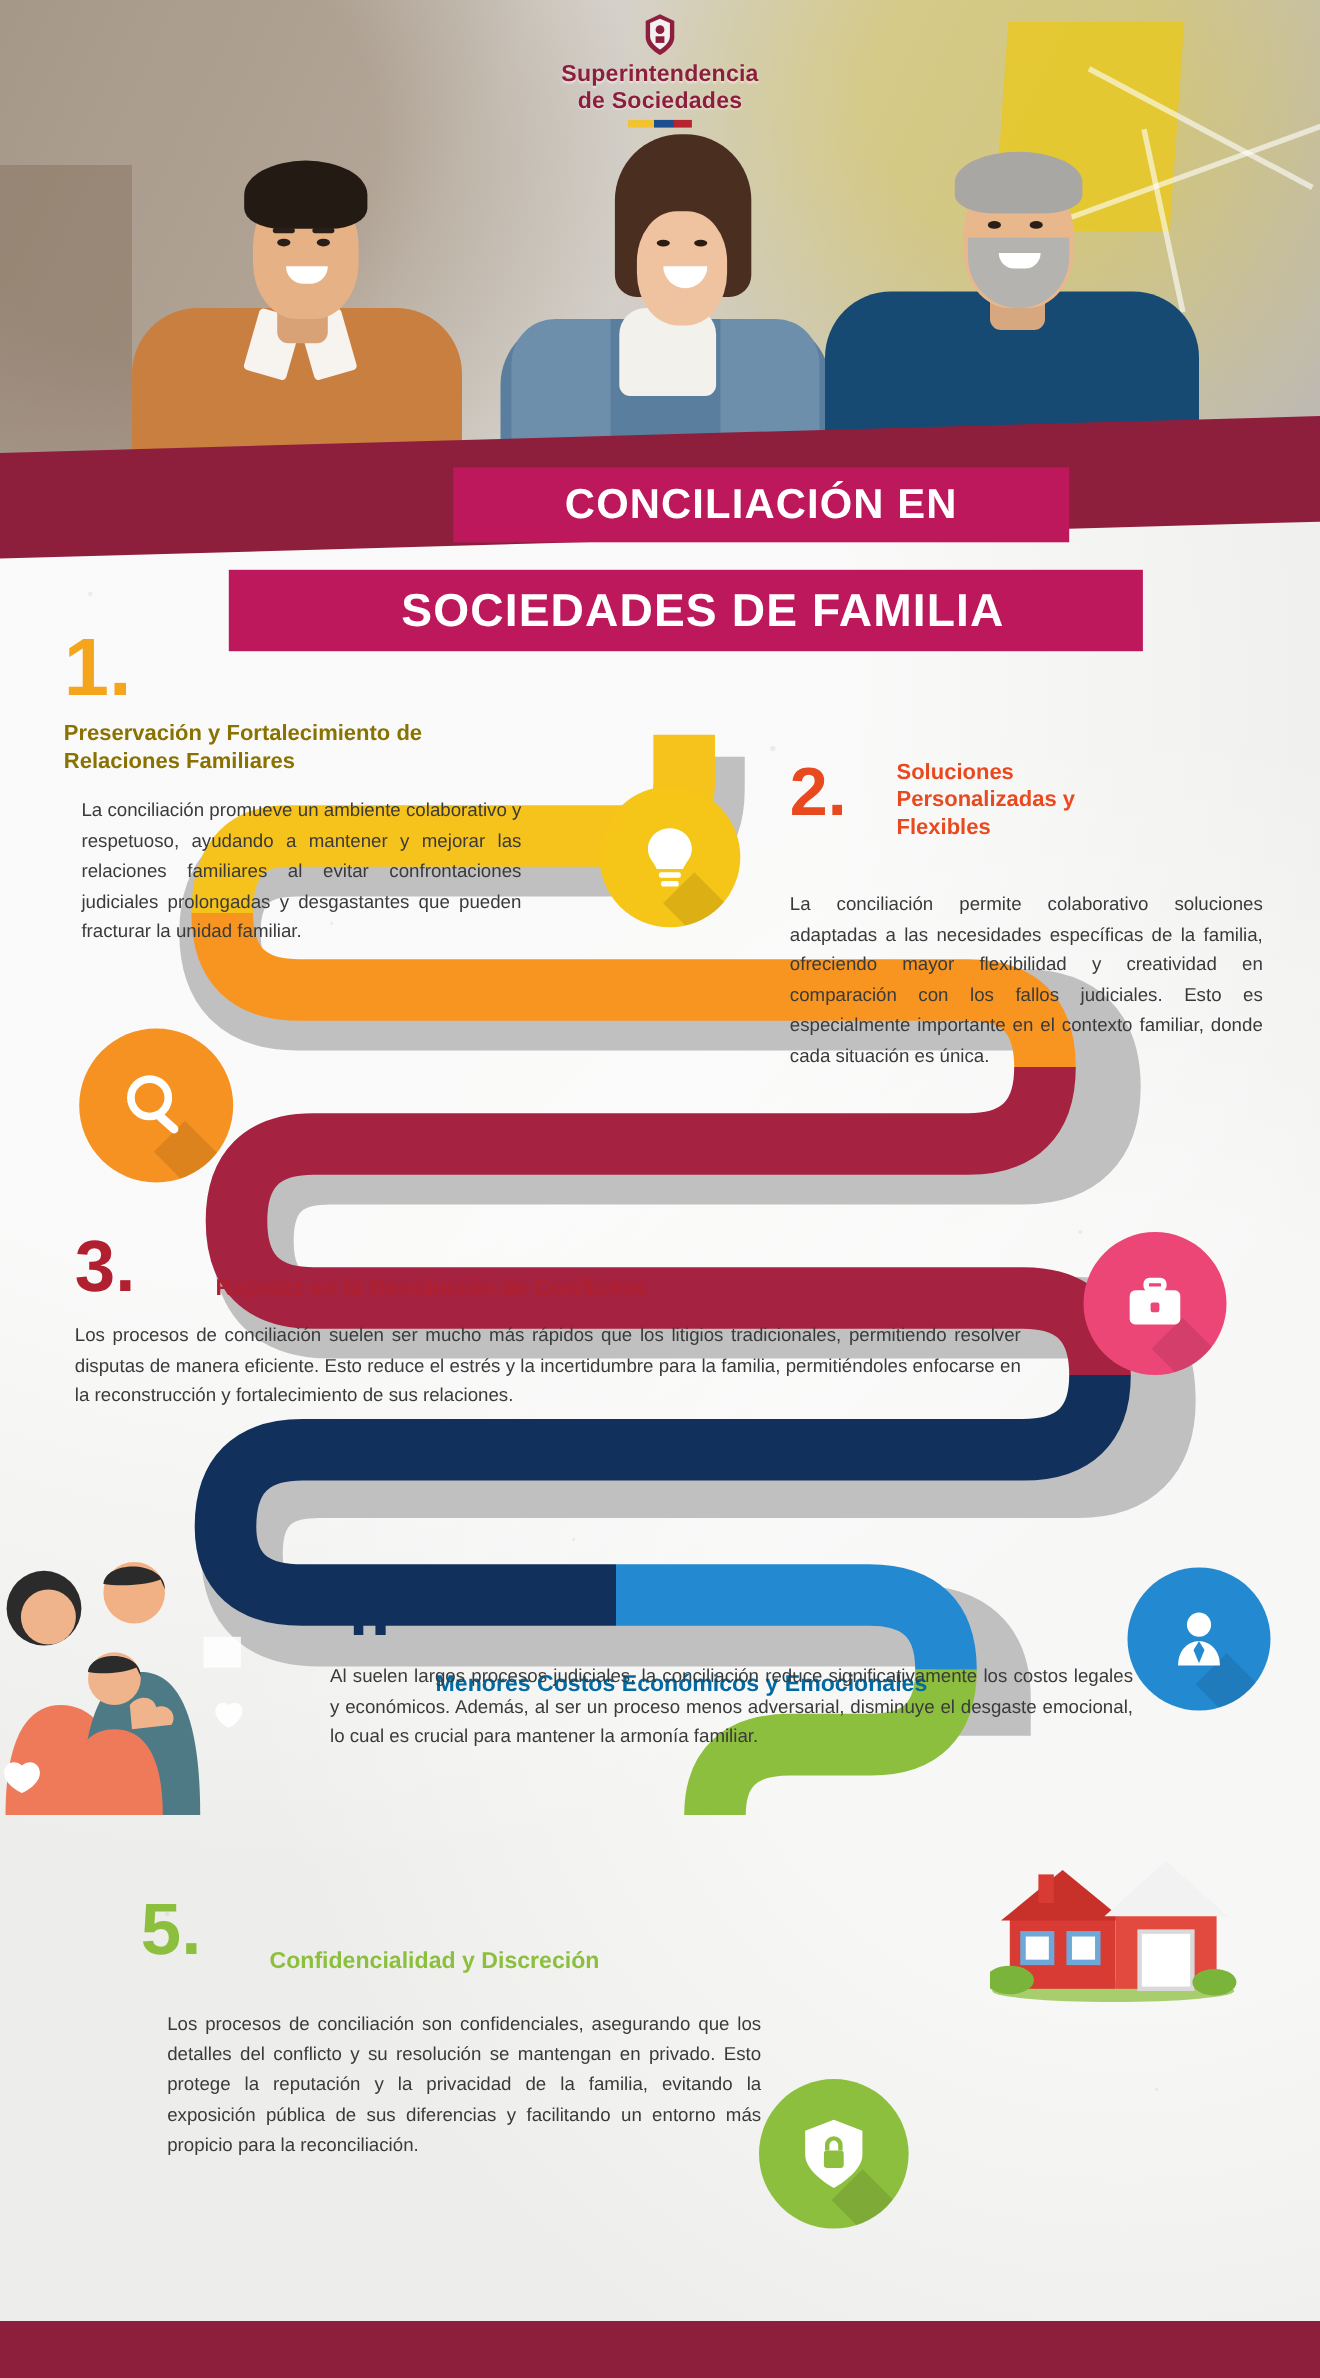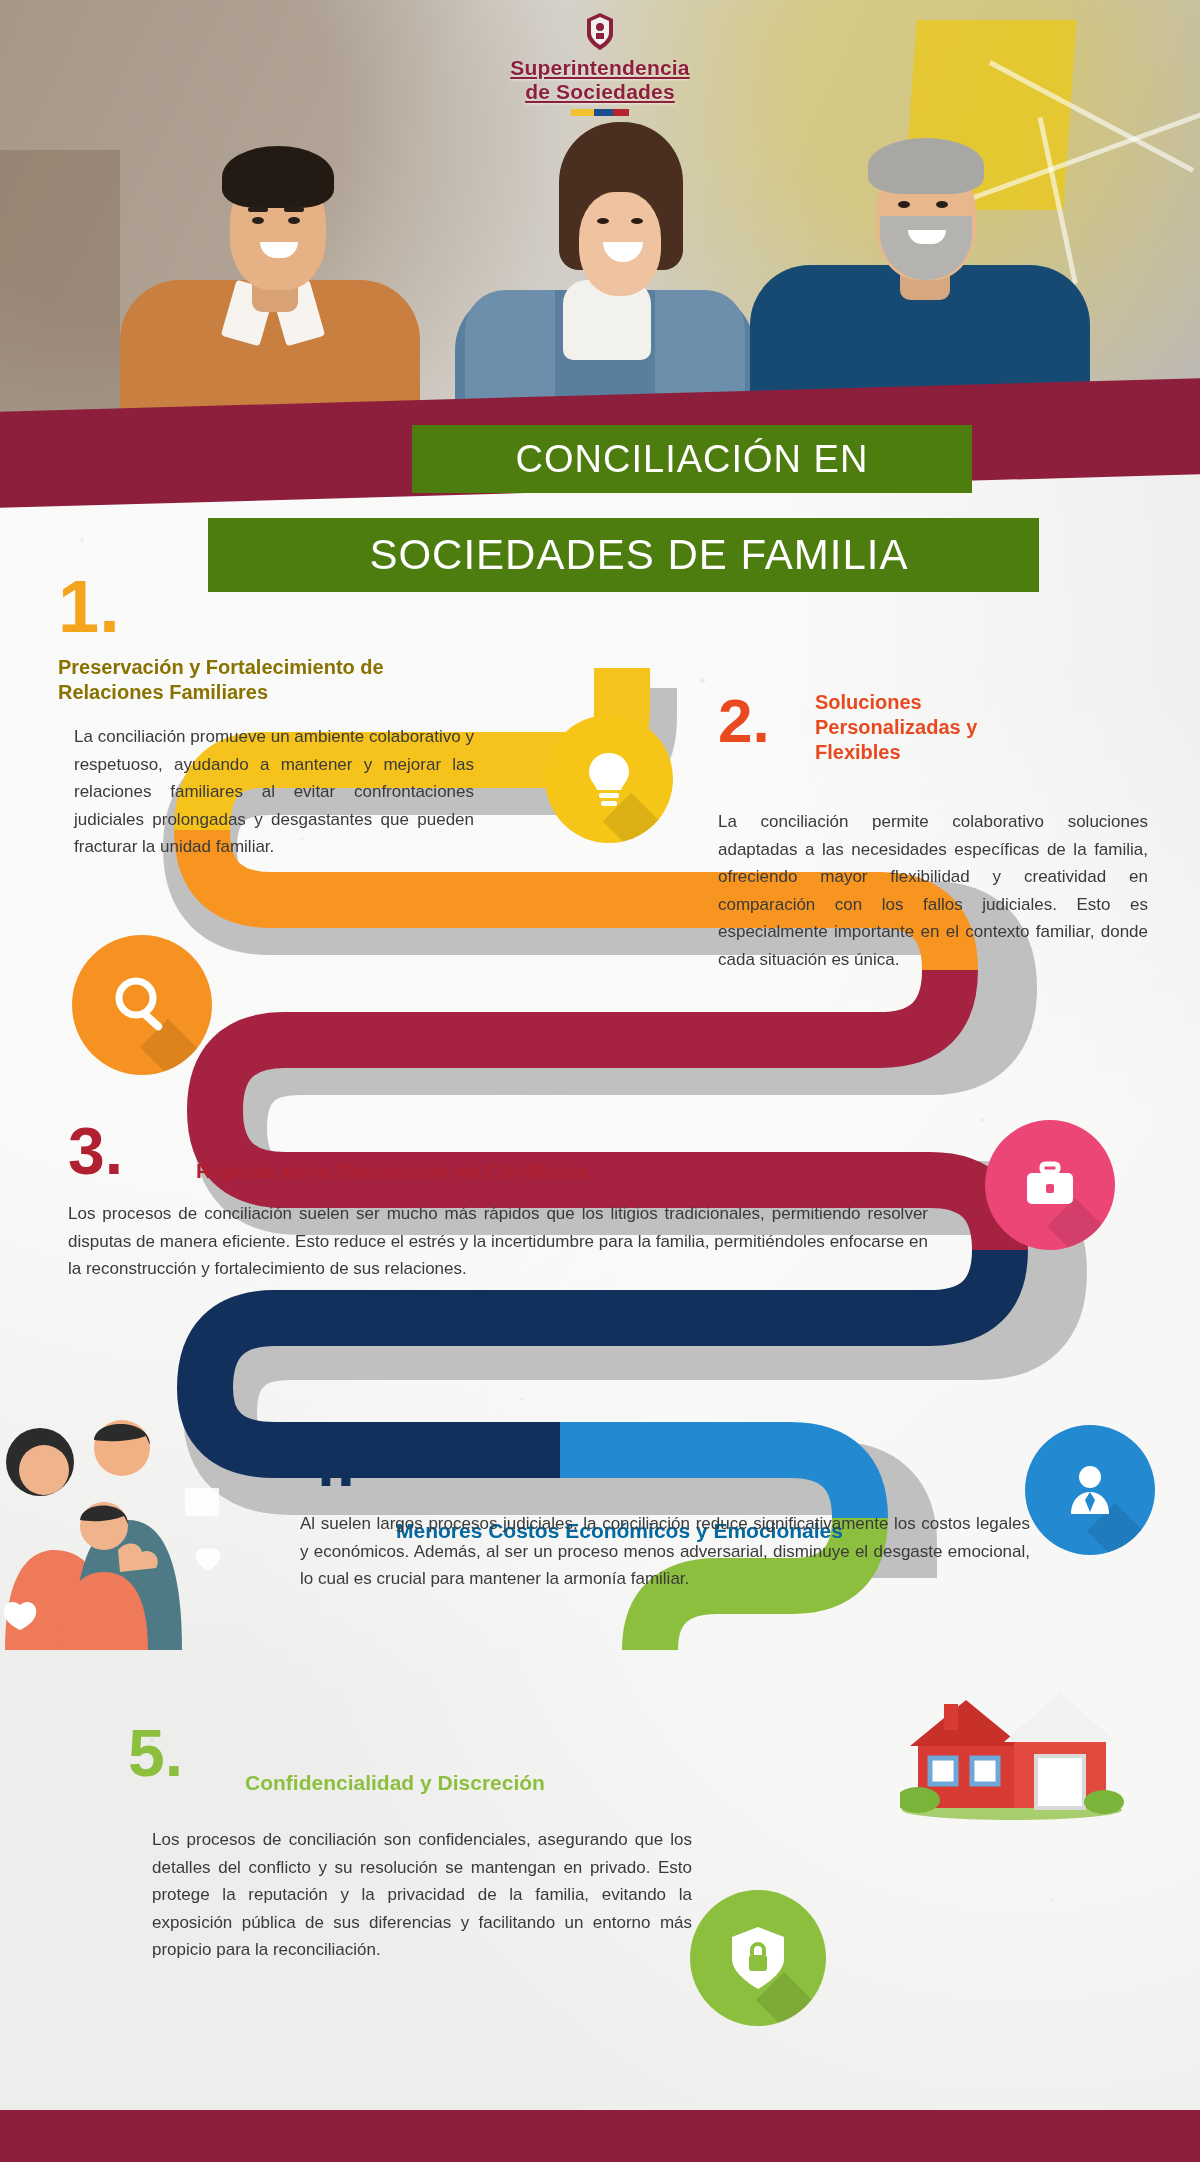--- a/index.html
+++ b/index.html
@@ -108,21 +108,20 @@
     margin: 0 auto 4px;
     position: relative;
   }
   .logo-title {
     color: #8d1f3d;
     font-weight: bold;
     font-size: 21px;
     line-height: 1.12;
     letter-spacing: .2px;
     text-shadow: 0 1px 2px rgba(255,255,255,0.6);
-    text-decoration: underline;
   }
   .logo-bar {
     margin: 6px auto 0;
     width: 58px; height: 7px;
     background: linear-gradient(90deg, #f2c230 0 40%, #1b4f8f 40% 72%, #b5242f 72% 100%);
   }
 
   
   .maroon-band {
     position: absolute;
@@ -139,23 +138,23 @@
     background:
       radial-gradient(circle at 20% 12%, rgba(255,255,255,0.7) 0 30%, transparent 60%),
       radial-gradient(circle at 85% 60%, rgba(255,255,255,0.55) 0 25%, transparent 55%),
       #ededeb;
     z-index: 1;
   }
   .speck { position: absolute; background: rgba(0,0,0,0.055); border-radius: 50%; }
 
   .title-1, .title-2 {
     position: absolute;
-    background: #4d7c0f;
+    background: #be185d;
     color: #fff;
-    font-weight: normal;
+    font-weight: bold;
     letter-spacing: 1px;
     display: flex;
     align-items: center;
     justify-content: center;
     z-index: 6;
   }
   .title-1 { left: 412px; top: 425px; width: 560px; height: 68px; font-size: 38px; }
   .title-2 { left: 208px; top: 518px; width: 800px; height: 74px; font-size: 42px; padding-left: 31px; }
 
   

